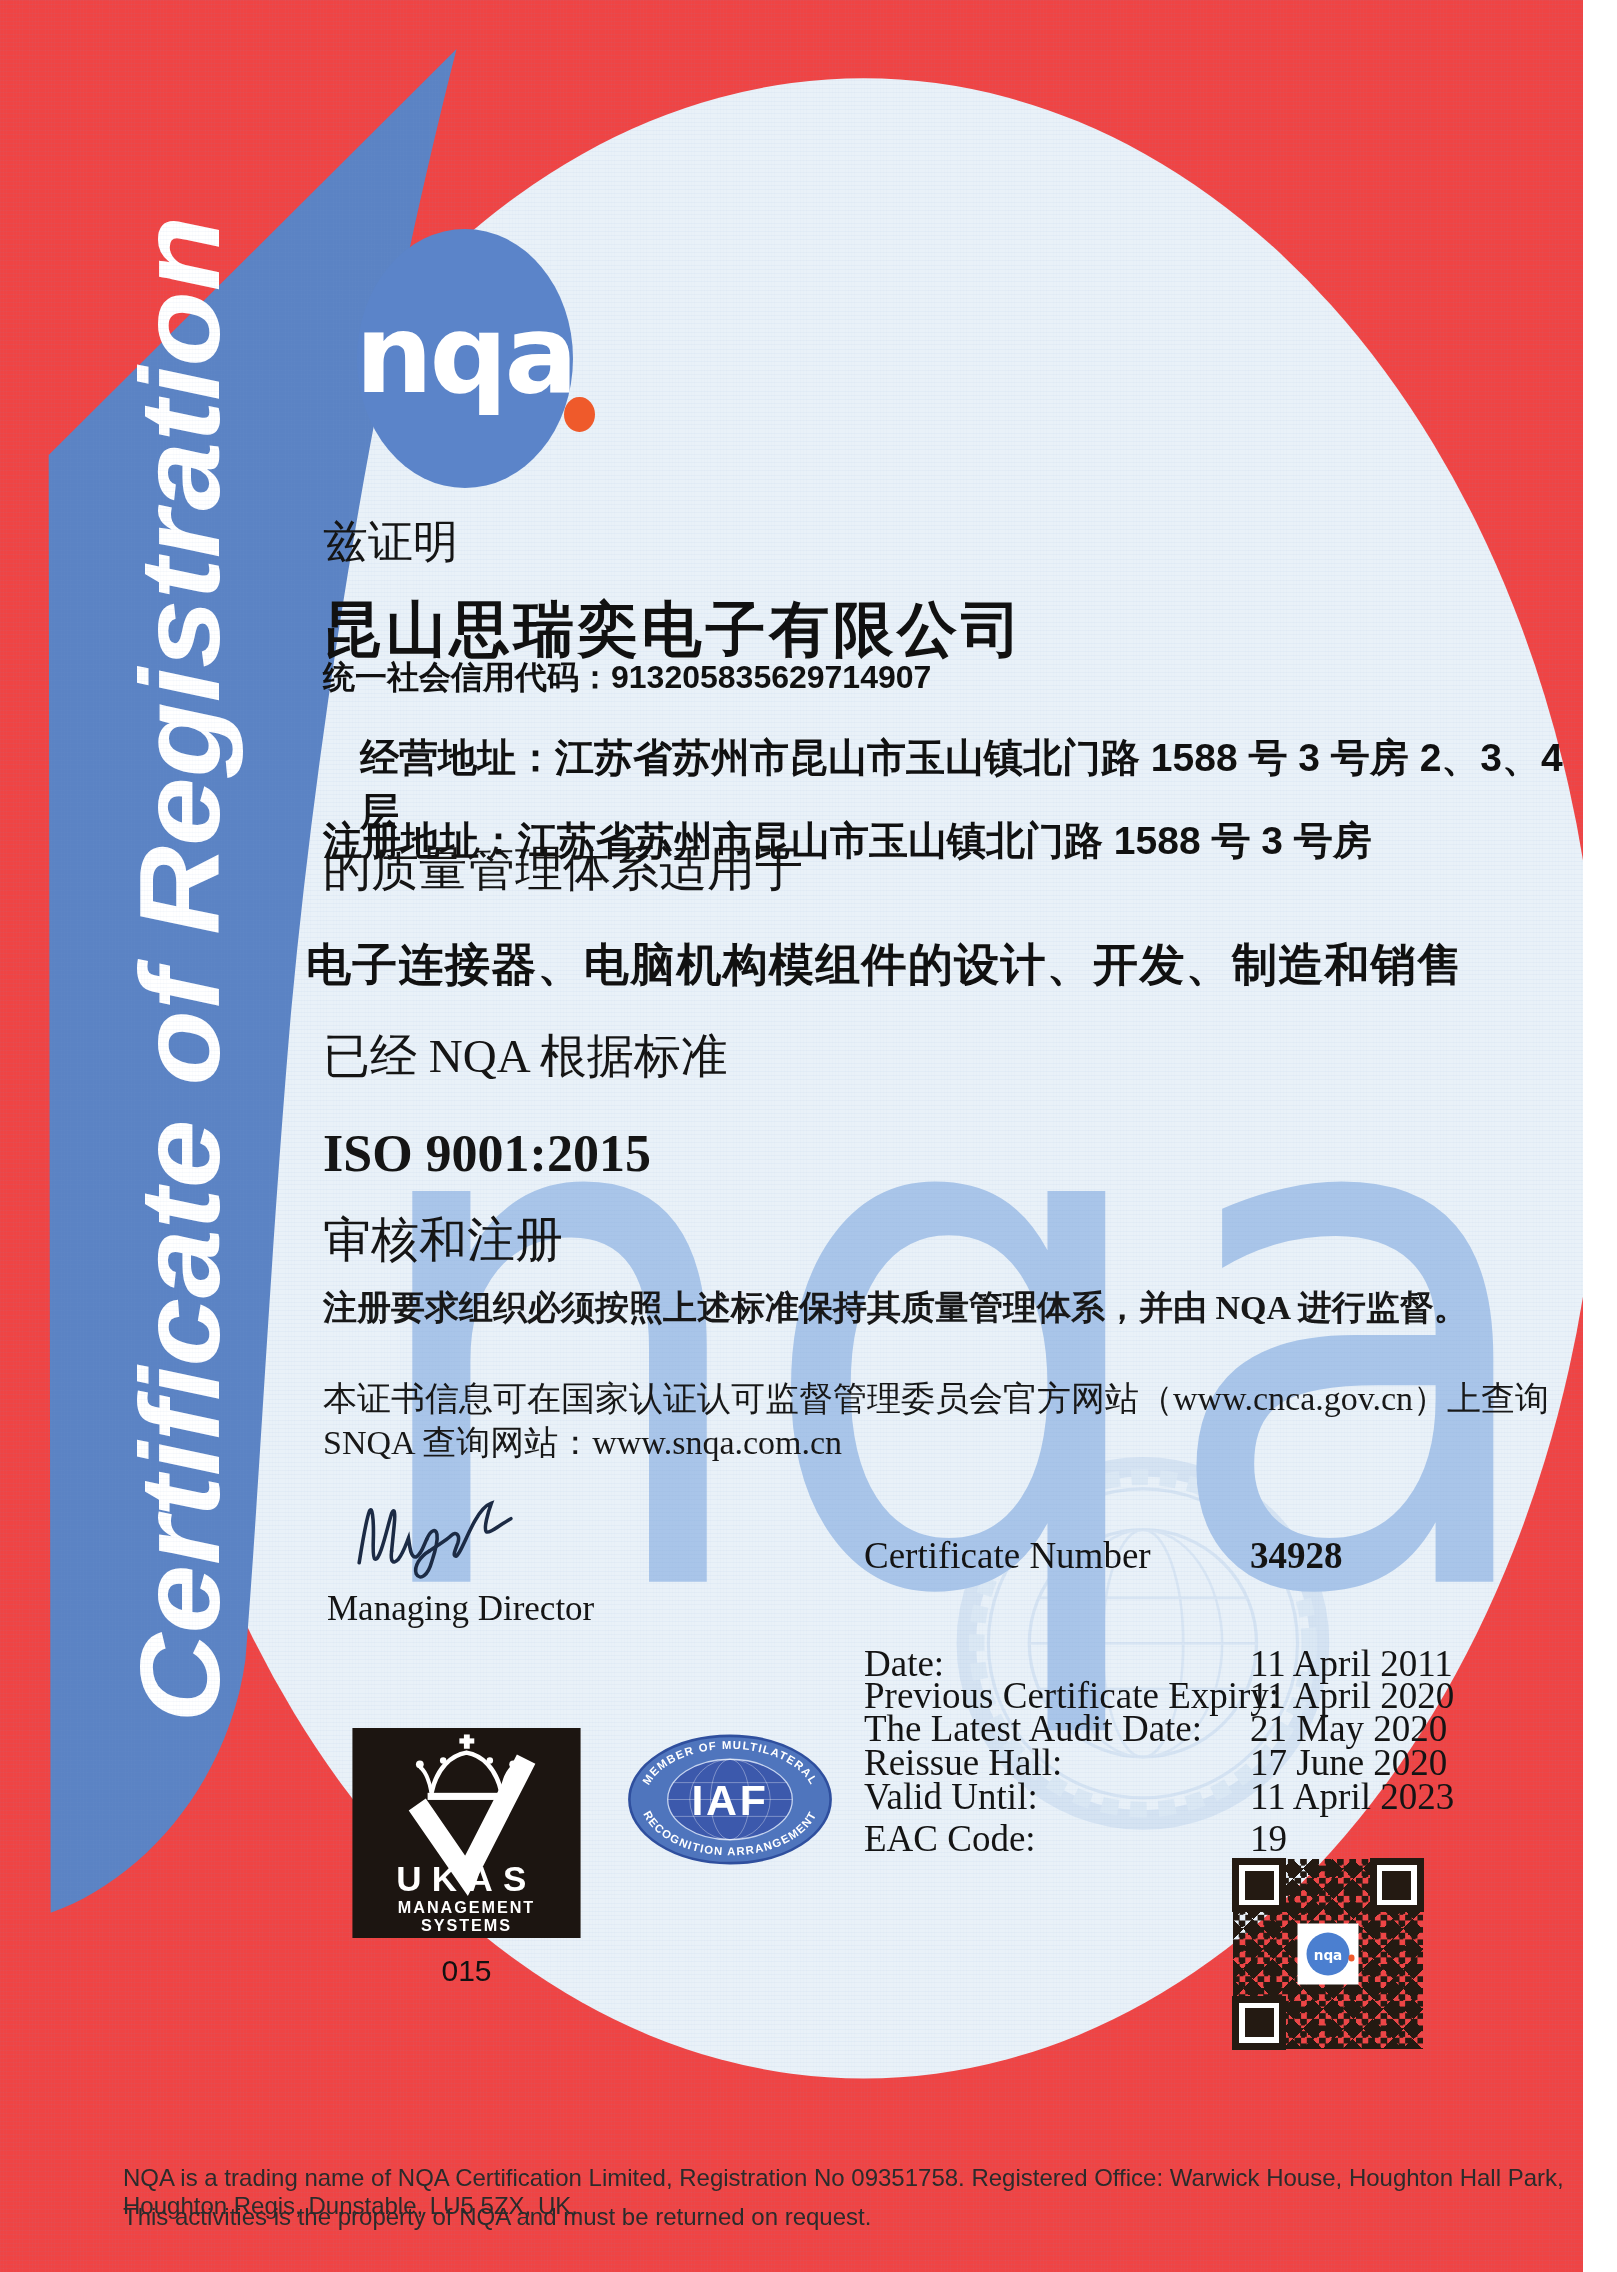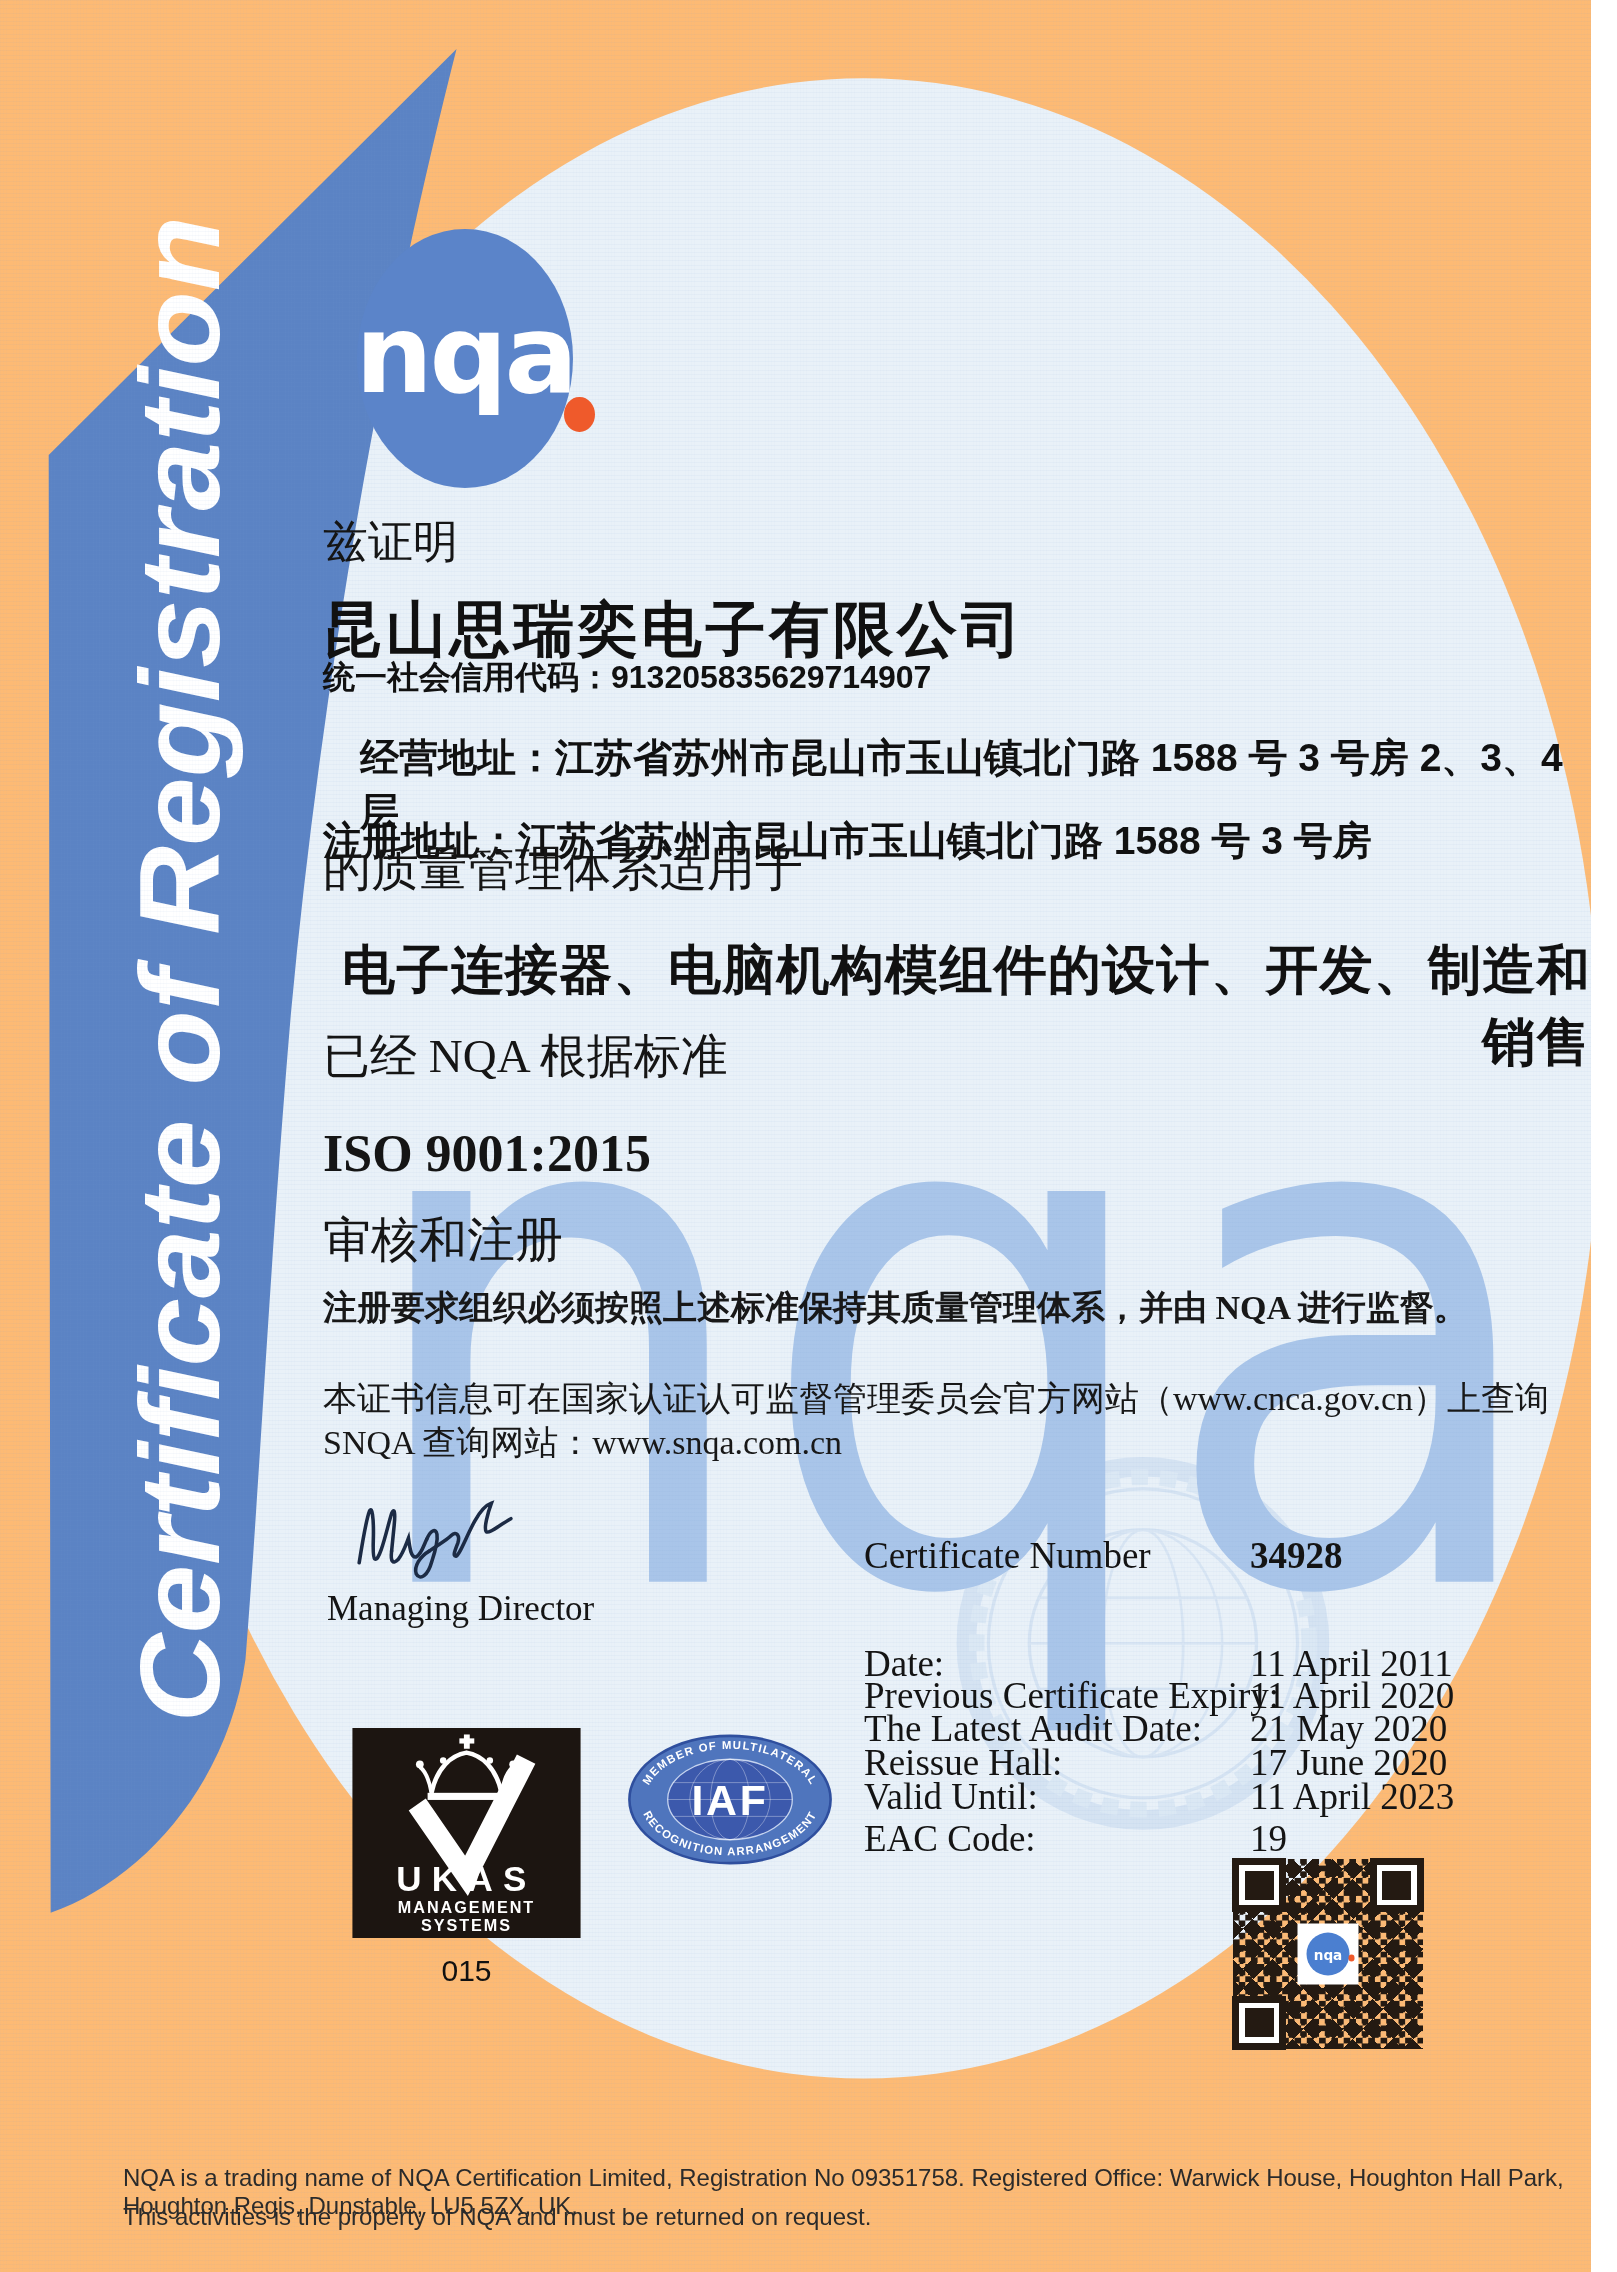--- a/index.html
+++ b/index.html
@@ -1,17 +1,17 @@
 <!DOCTYPE html>
 <html style="font-size:10.4px"><head>
 <meta charset="utf-8">
 <style>
   html,body{margin:0;padding:0;background:#ffffff;}
-  .page{position:relative;width:1583px;height:2273px;background:#fdba74;overflow:hidden;
-        font-family:"Liberation Serif",serif;color:#171717;padding-left:8px;}
+  .page{position:relative;width:1583px;height:2273px;background:#ef4444;overflow:hidden;
+        font-family:"Liberation Serif",serif;color:#171717;}
   .abs{position:absolute;}
   
   .bg-svg{position:absolute;left:0;top:0;z-index:0;}
   
   .texture{position:absolute;inset:0;z-index:4;pointer-events:none;
     background:
       repeating-linear-gradient(180deg, rgba(110,150,205,.055) 0 1px, transparent 1px 4.2px),
       repeating-linear-gradient(90deg, rgba(140,170,215,.03) 0 0.8px, transparent 0.8px 3.2px);}
   .z{z-index:10;}
   
@@ -22,21 +22,21 @@
   .nqa-dot{left:564px;top:397px;width:30.5px;height:35px;border-radius:50%;background:#ef5a2b;}
   
   .cn-serif{font-family:"Liberation Serif",serif;color:#151515;}
   .cn-bold{font-family:"Liberation Sans",sans-serif;font-weight:700;color:#111111;}
   .t-intro{left:323px;top:512px;font-size:45px;}
   .t-company{left:322px;top:590px;font-size:60px;letter-spacing:3.9px;}
   .t-credit{left:323px;top:649px;font-size:32px;margin-top:7px;}
   .t-addr1{left:323px;top:731px;font-size:39px;margin-left:37px;}
   .t-addr2{left:323px;top:814px;font-size:39px;}
   .t-sys{left:323px;top:837px;font-size:48px;}
-  .t-scope{left:323px;top:935px;font-size:53px;letter-spacing:1.3px;text-align:right;}
+  .t-scope{left:306px;top:935px;font-size:45px;letter-spacing:1.3px;text-align:right;}
   .t-std-intro{left:323px;top:1025px;font-size:47px;}
   .t-iso{left:323px;top:1124px;font-size:52px;font-weight:700;}
   .t-reg{left:323px;top:1208px;font-size:48px;}
   .term{left:323px;font-size:34px;font-family:"Liberation Serif",serif;color:#181818;}
   .term.l1{top:1285px;font-weight:bold;} .term.l2{top:1330px;} .term.l3{top:1376px;} .term.l4{top:1420px;}
   
   .sig{left:354px;top:1499px;}
   .t-md{left:327px;top:1589px;font-size:35px;}
   
   .detail-row{position:absolute;left:864px;width:740px;height:42px;font-size:37px;

